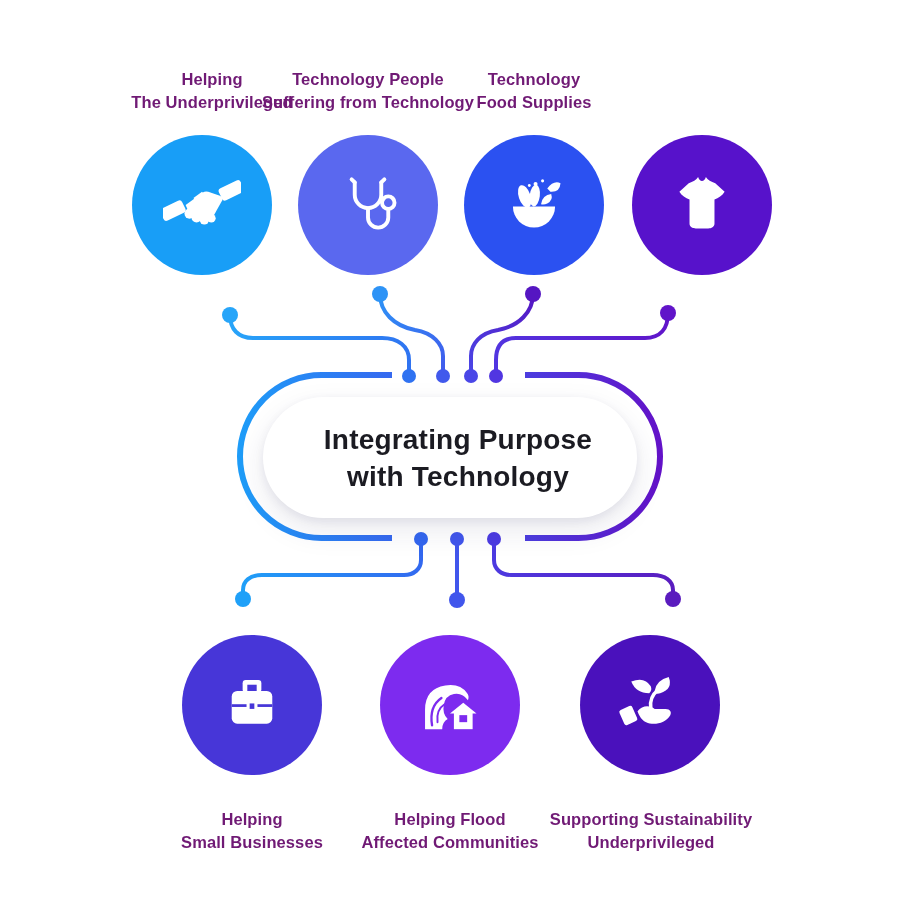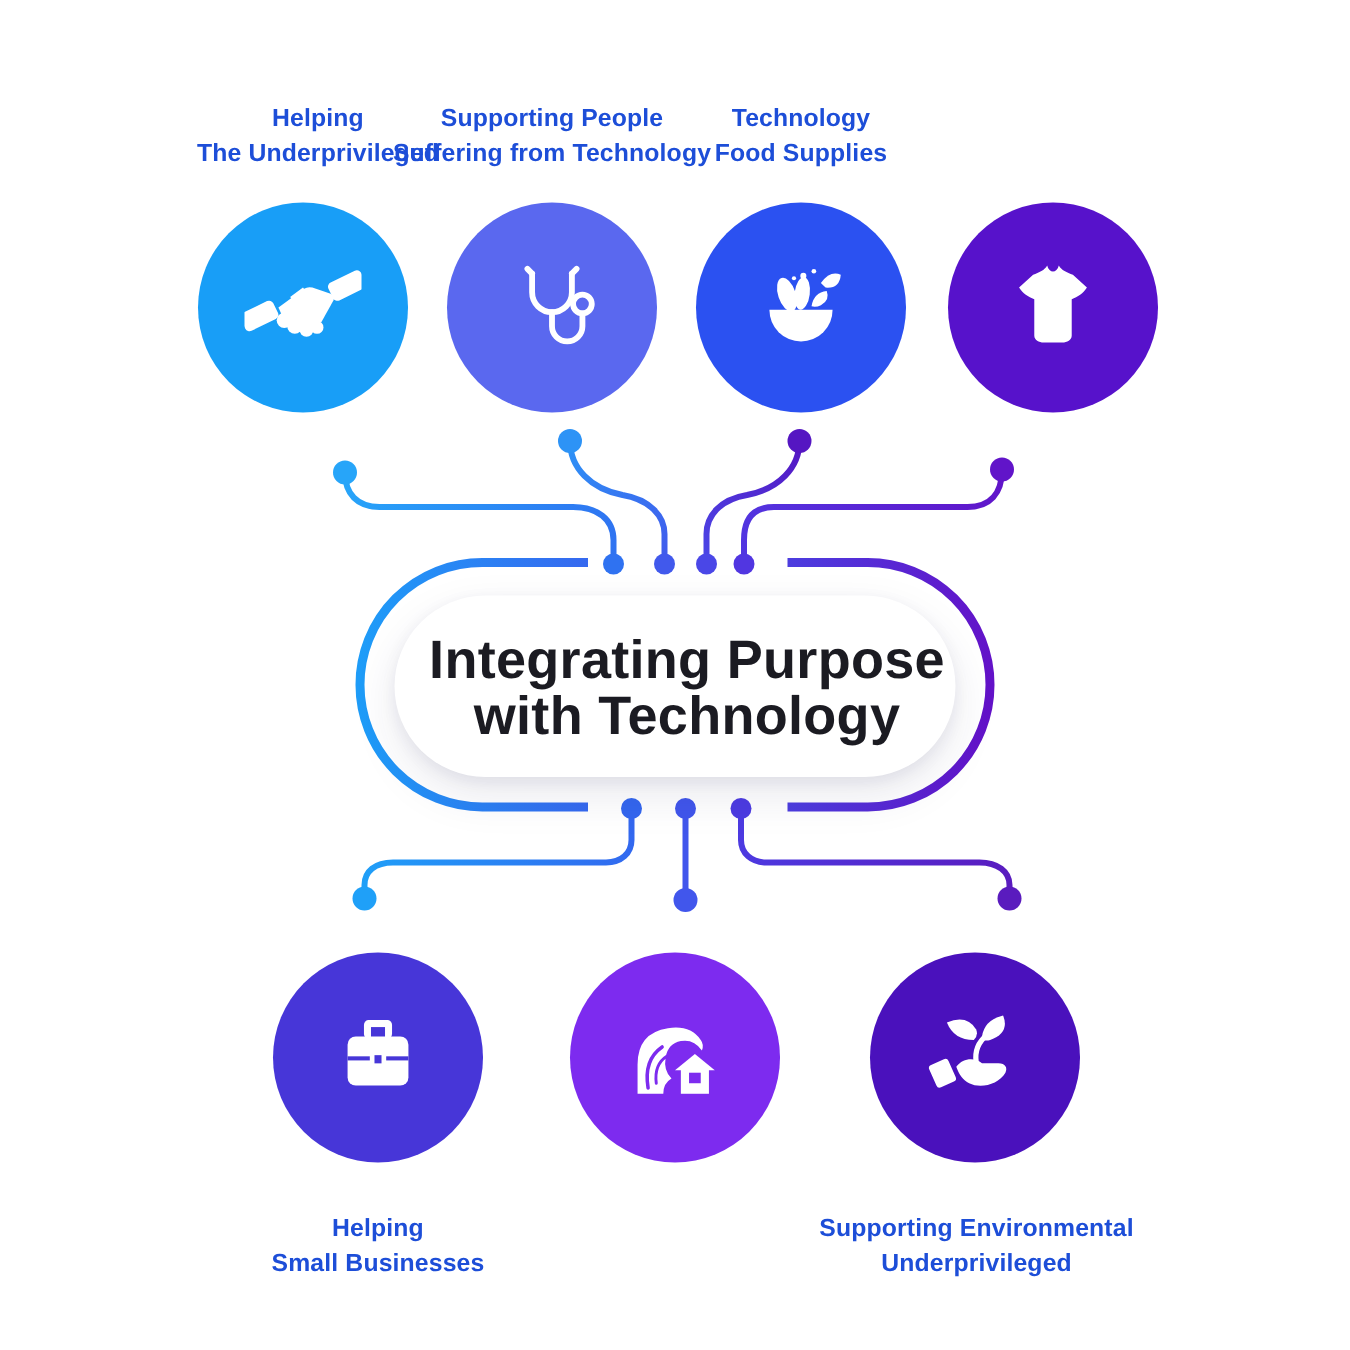--- a/index.html
+++ b/index.html
@@ -3,36 +3,36 @@
 <meta charset="utf-8">
 <style>
   html,body{margin:0;padding:0;background:#fff;}
   .stage{
     position:relative;width:900px;height:900px;background:#fff;overflow:hidden;
     font-family:"Liberation Sans","DejaVu Sans",sans-serif;
   }
   .wires{position:absolute;left:0;top:0;width:900px;height:900px;}
   .label{
     position:absolute;width:260px;text-align:center;
-    font-size:16.5px;line-height:23px;font-weight:700;color:#1d4ed8;
+    font-size:16.5px;line-height:23px;font-weight:700;color:#701a75;
     letter-spacing:.1px;
   }
   .circle{
     position:absolute;width:140px;height:140px;border-radius:50%;
     display:flex;align-items:center;justify-content:center;
   }
   .circle svg{width:78px;height:78px;display:block;}
   .pill{
     position:absolute;left:263px;top:397px;width:374px;height:121px;
     background:#ffffff;border-radius:61px;
     box-shadow:0 12px 30px rgba(35,35,90,.10),0 3px 10px rgba(35,35,90,.07);
     display:flex;align-items:center;justify-content:center;
   }
   .pill-text{
-    text-align:center;font-size:36px;line-height:37px;font-weight:700;color:#1b1b22;
+    text-align:center;font-size:28px;line-height:37px;font-weight:700;color:#1b1b22;
     letter-spacing:.2px;
     margin-left:16px;
   }
 </style>
 </head>
 <body>
 
 <div class="stage">
 
   <svg class="wires" viewBox="0 0 900 900">
@@ -94,21 +94,21 @@
     <circle cx="457" cy="600" r="8" fill="#4156EC"></circle>
     <circle cx="494" cy="539" r="7" fill="#4C3BE2"></circle>
     <circle cx="673" cy="599" r="8" fill="#5A1BBE"></circle>
   </svg>
 
   <div class="label" style="left:82px;top:68px">
     <span>Helping</span><br>
     <span>The Underprivileged</span>
   </div>
   <div class="label" style="left:238px;top:68px">
-    <span>Supporting People</span><br>
+    <span>Technology People</span><br>
     <span>Suffering from Technology</span>
   </div>
   <div class="label" style="left:404px;top:68px">
     <span>Technology</span><br>
     <span>Food Supplies</span>
   </div>
 
   <div class="circle" style="left: 132px; top: 135px; background-color: rgb(24, 158, 247); color: rgb(24, 158, 247);">
     <svg viewBox="0 0 100 100">
       <g fill="#fff">
@@ -191,18 +191,22 @@
         <rect x="13" y="53" width="18" height="21" rx="3" transform="rotate(-24 22 63)"></rect>
         <path d="M34 58 C40 50 50 50 56 55 L70 55 C76 55 78 59 76 63 C70 73 55 77 45 72 C40 70 36 64 34 58 Z"></path>
       </g>
     </svg>
   </div>
 
   <div class="label" style="left:122px;top:808px">
     <span>Helping</span><br>
     <span>Small Businesses</span>
   </div>
+  <div class="label" style="left:320px;top:808px">
+    <span>Helping Flood</span><br>
+    <span>Affected Communities</span>
+  </div>
   <div class="label" style="left:521px;top:808px">
-    <span>Supporting Environmental</span><br>
+    <span>Supporting Sustainability</span><br>
     <span>Underprivileged</span>
   </div>
 
 </div>
 
 </body></html>

